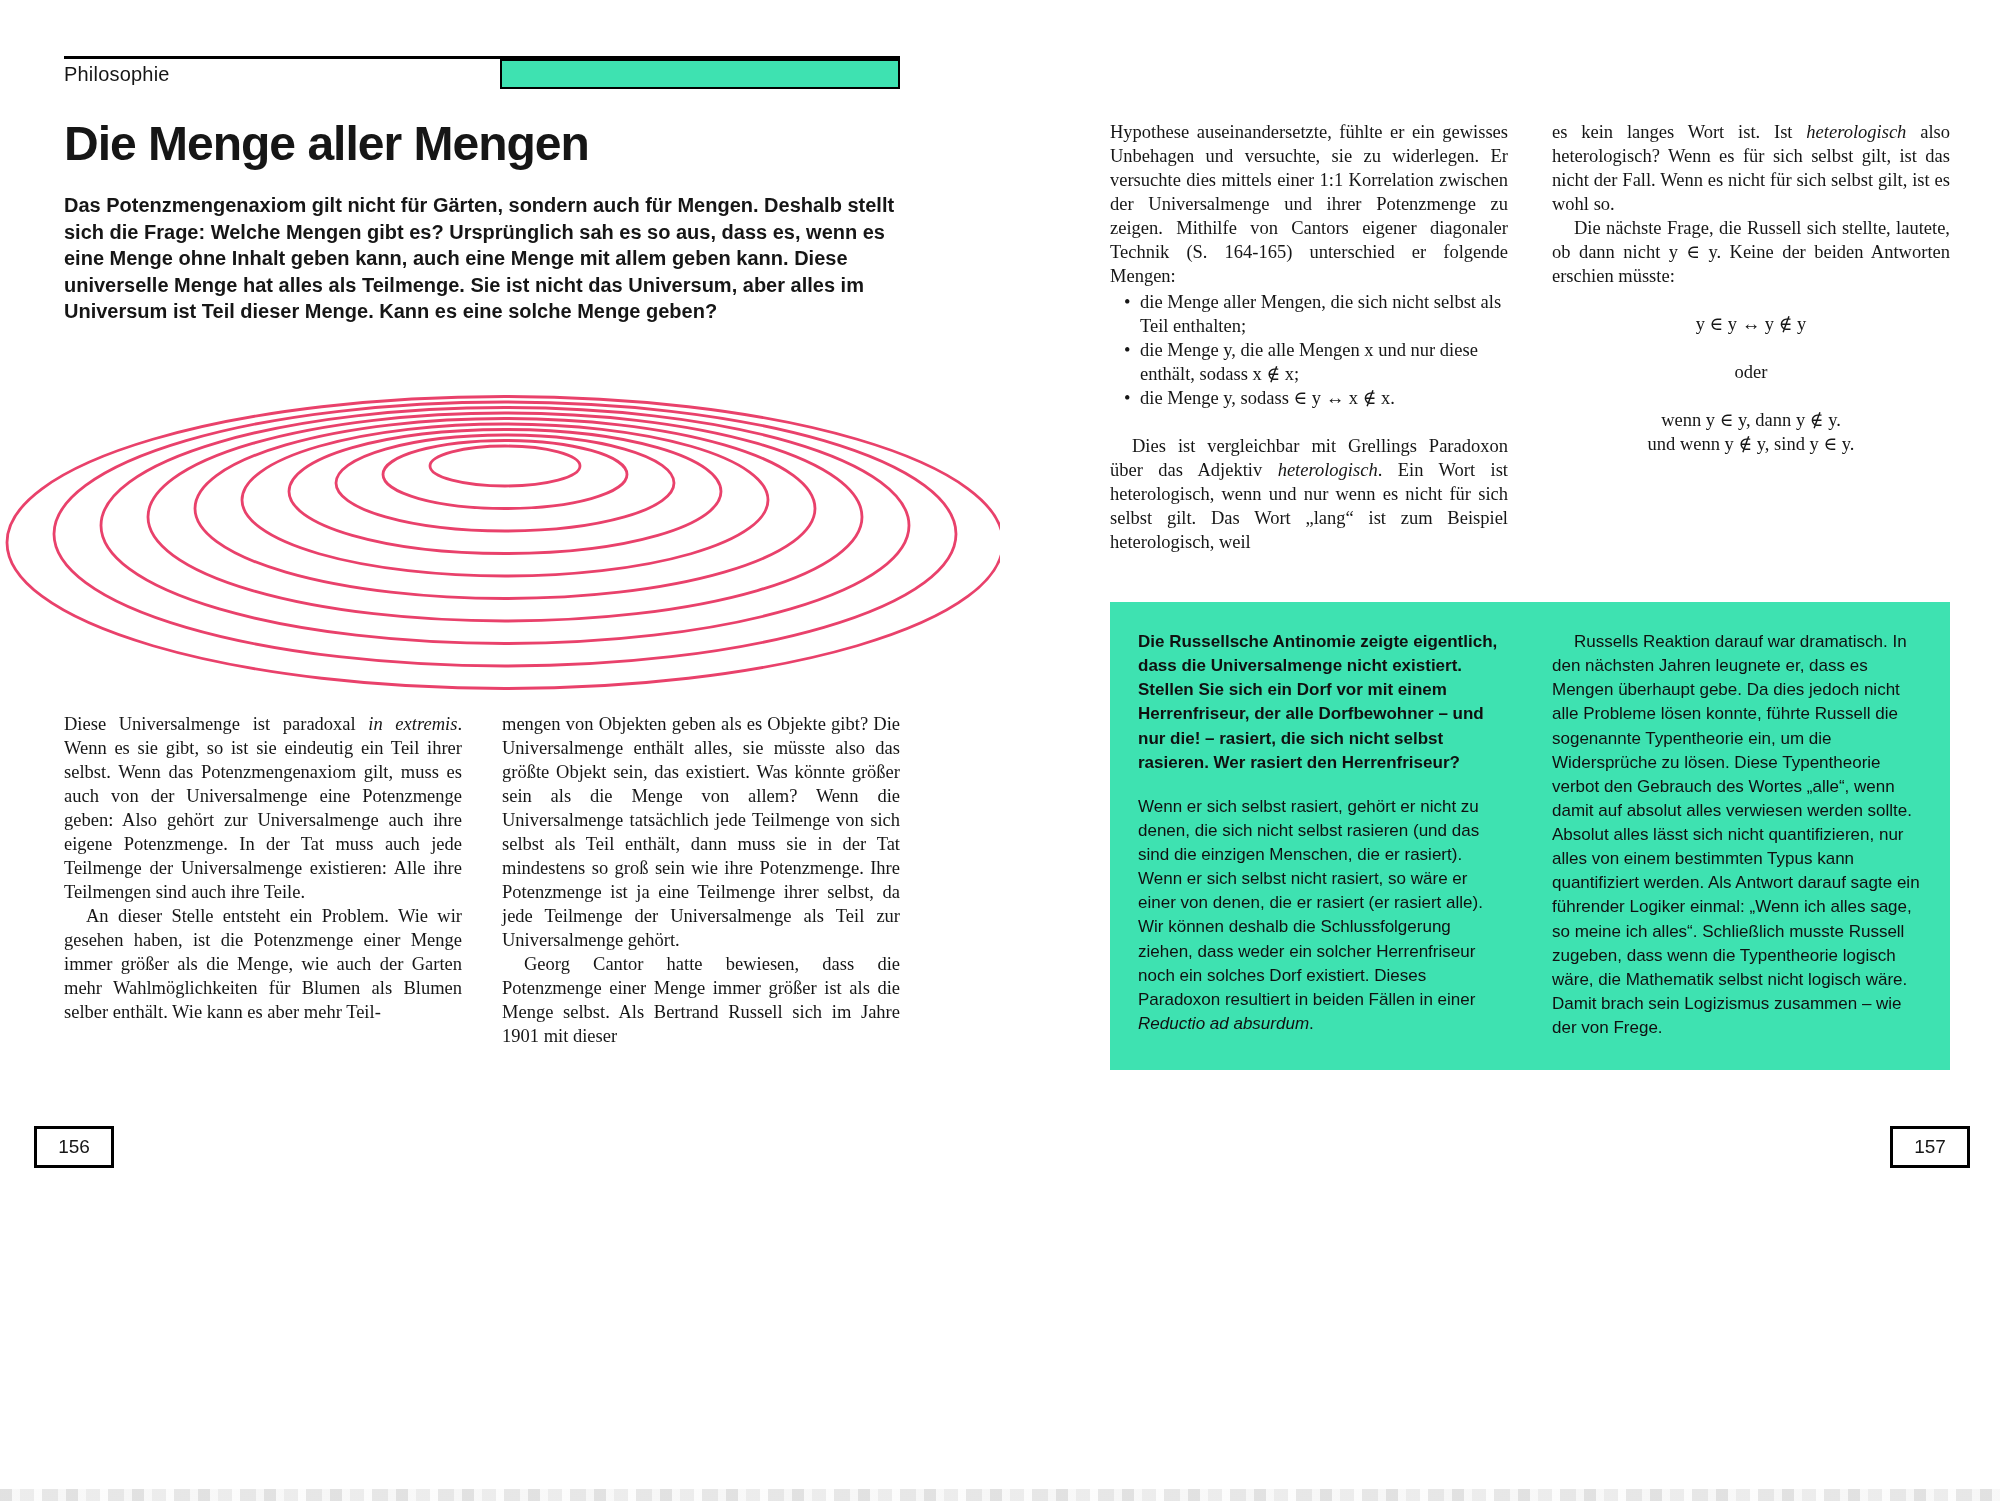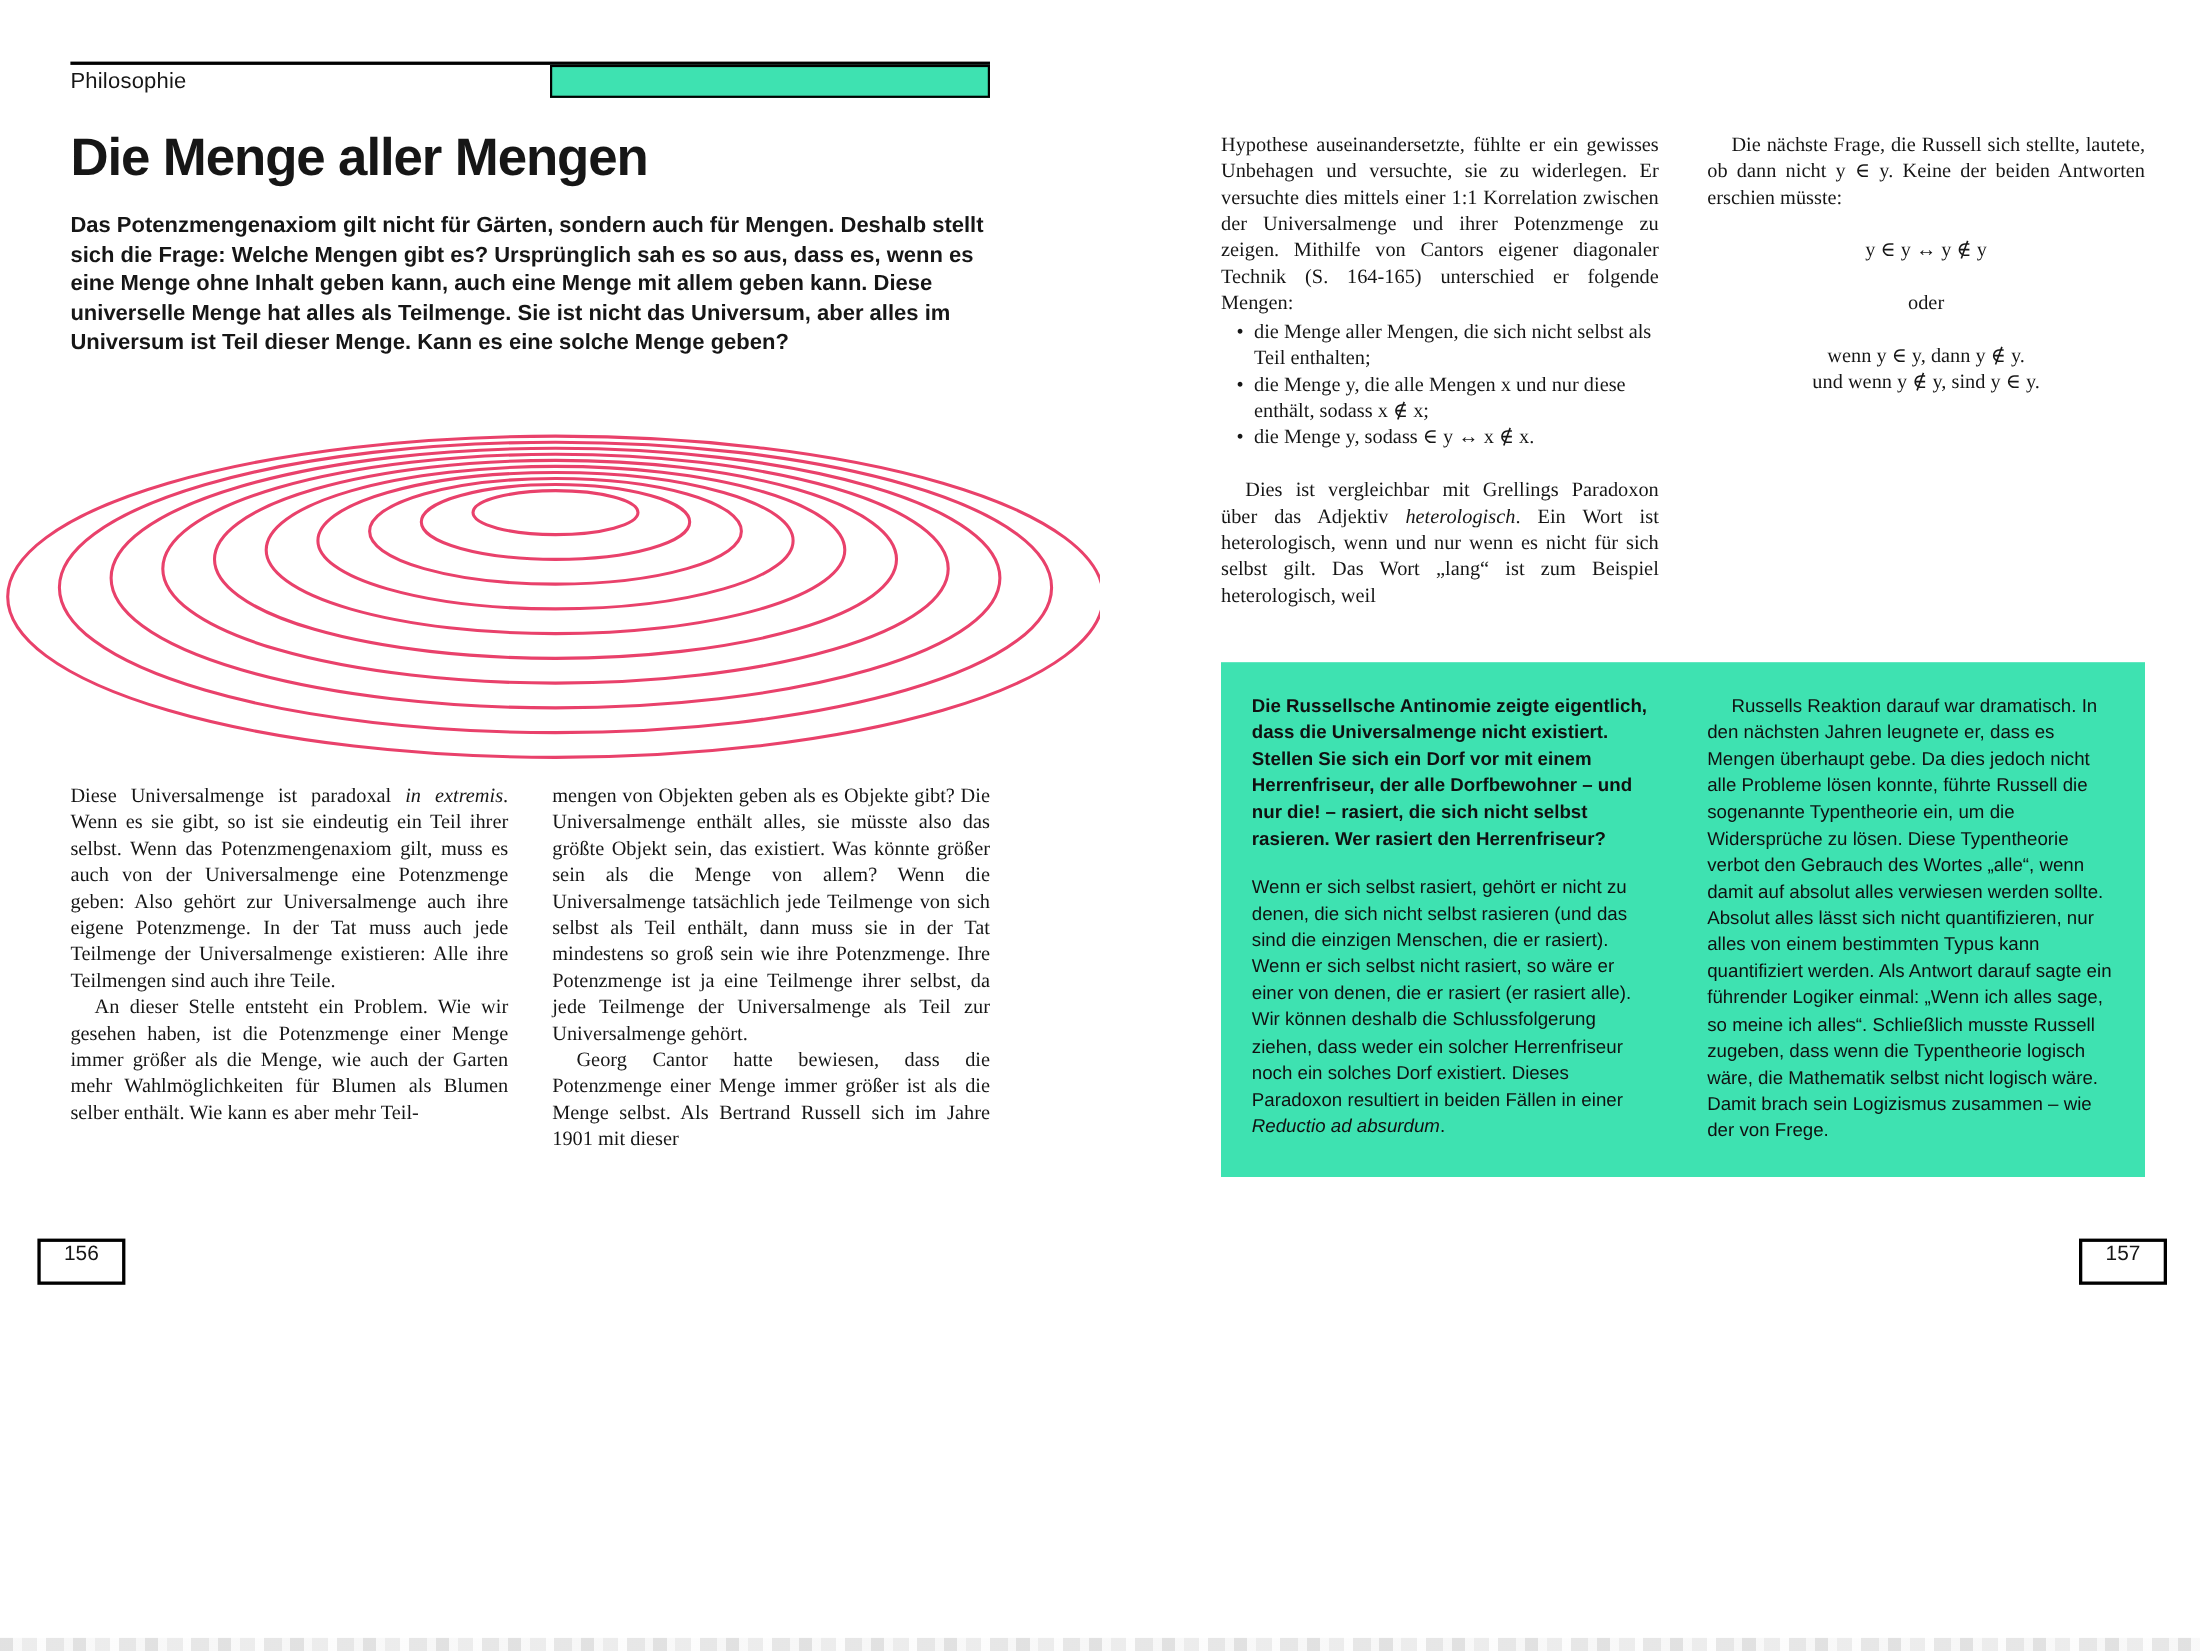--- a/index.html
+++ b/index.html
@@ -155,20 +155,21 @@
 
   
   .folio{
     position:absolute;
     top:1126px;
     width:80px;
     height:42px;
     border:3px solid #000;
     box-sizing:border-box;
     display:flex;
+    align-items:center;
     justify-content:center;
     font-size:19px;
   }
   .folio-left{left:34px;}
   .folio-right{right:30px;}
 
   
   .bottom-edge{
     position:absolute;
     left:0;
@@ -238,20 +239,21 @@
       <div class="col">
         <p class="body-p">Hypothese auseinandersetzte, fühlte er ein gewisses Unbehagen und versuchte, sie zu widerlegen. Er versuchte dies mittels einer 1:1 Korrelation zwischen der Universalmenge und ihrer Potenzmenge zu zeigen. Mithilfe von Cantors eigener diagonaler Technik (S. 164-165) unterschied er folgende Mengen:</p>
         <ul class="bullets">
           <li>die Menge aller Mengen, die sich nicht selbst als Teil enthalten;</li>
           <li>die Menge y, die alle Mengen x und nur diese enthält, sodass x ∉ x;</li>
           <li>die Menge y, sodass ∈ y ↔ x ∉ x.</li>
         </ul>
         <p class="body-p spaced indent"><span>Dies ist vergleichbar mit Grellings Paradoxon über das Adjektiv </span><span class="italic">heterologisch</span><span>. Ein Wort ist heterologisch, wenn und nur wenn es nicht für sich selbst gilt. Das Wort „lang“ ist zum Beispiel heterologisch, weil</span></p>
       </div>
       <div class="col">
+        <p class="body-p"><span>es kein langes Wort ist. Ist </span><span class="italic">heterologisch</span><span> also heterologisch? Wenn es für sich selbst gilt, ist das nicht der Fall. Wenn es nicht für sich selbst gilt, ist es wohl so.</span></p>
         <p class="body-p indent">Die nächste Frage, die Russell sich stellte, lautete, ob dann nicht y ∈ y. Keine der beiden Antworten erschien müsste:</p>
         <p class="formula">y ∈ y ↔ y ∉ y</p>
         <p class="formula">oder</p>
         <p class="formula">wenn y ∈ y, dann y ∉ y.</p>
         <p class="formula tight">und wenn y ∉ y, sind y ∈ y.</p>
       </div>
     </div>
 
     <aside class="infobox">
       <div class="infobox-cols">

